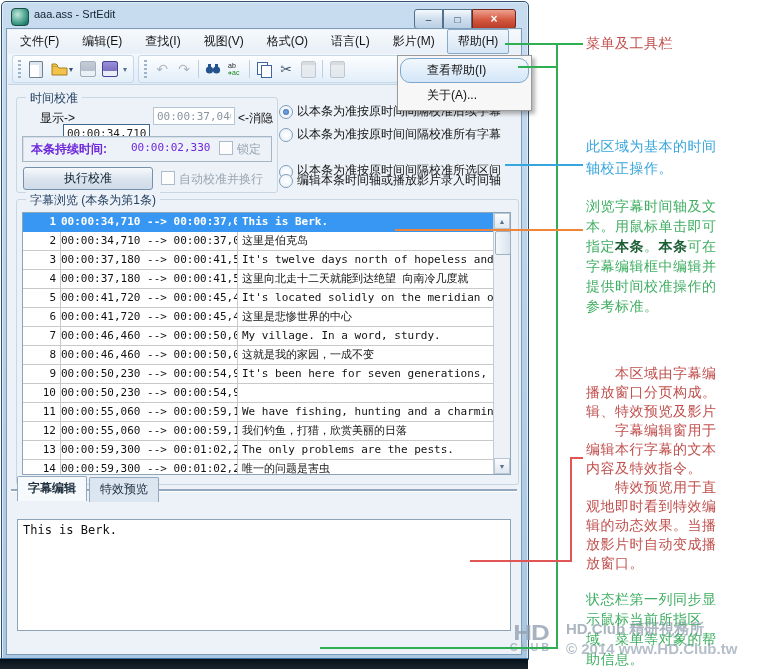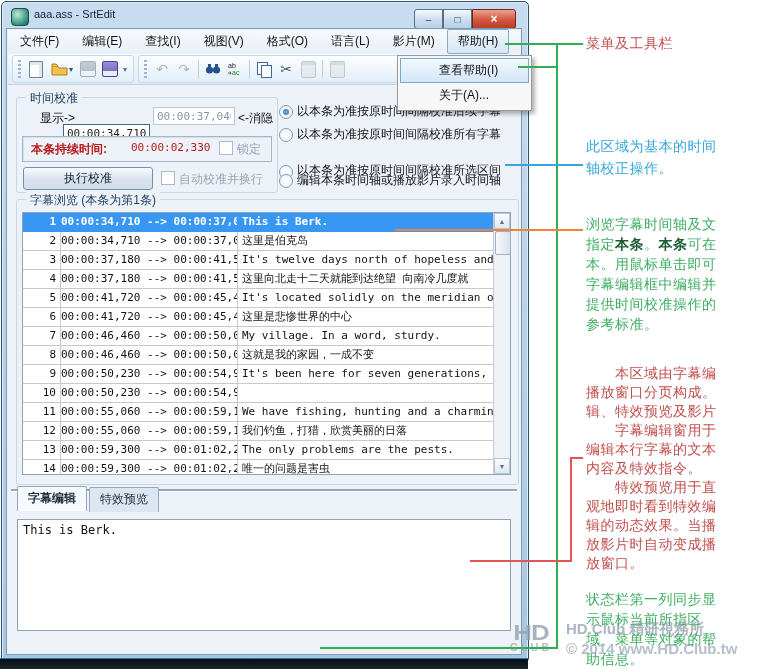--- a/index.html
+++ b/index.html
@@ -56,35 +56,35 @@
   .i-clip{width:13px;height:15px;background:#d8dde4;border:1px solid #7c8painted;border:1px solid #7c8a99;border-radius:2px;
           box-shadow:inset 0 3px 0 #aab6c2;}
   .i-copy{width:15px;height:15px;position:relative;}
   .i-copy::before,.i-copy::after{content:"";position:absolute;width:9px;height:11px;background:#fff;border:1px solid #3f659c;}
   .i-copy::before{left:0;top:0;}
   .i-copy::after{left:4px;top:3px;}
 
   
   .popup{position:absolute;left:397px;top:55px;width:129px;background:#f7f7f7;border:1px solid #9a9a9a;
          box-shadow:3px 3px 4px rgba(0,0,0,.3);z-index:40;padding:2px;}
-  .pitem{height:23px;line-height:23px;padding-left:38px;font-size:12px;color:#111;border:1px solid transparent;border-radius:0;}
+  .pitem{height:23px;line-height:23px;padding-left:26px;font-size:12px;color:#111;border:1px solid transparent;border-radius:10px;}
   .pitem.hl{background:linear-gradient(#f2f8fd,#d3e6f8);border-color:#7da7cc;}
 
   
   .group{position:absolute;border:1px solid #c7d6e2;border-radius:3px;}
   .group-label{position:absolute;top:-8px;left:9px;background:#edf2f8;padding:0 4px;font-size:12px;color:#1f3c5e;}
   .calib{left:9px;top:68px;width:260px;height:94px;}
   .lbl{position:absolute;font-size:12px;color:#141414;white-space:nowrap;}
   .tin{position:absolute;height:18px;font-family:"DejaVu Sans Mono",monospace;font-size:11px;
        background:#fff;padding:0 3px;box-sizing:border-box;}
   .tin.focus{border:1px solid #3f668c;color:#1a1a1a;margin-top:17px;}
   .tin.dim{border:1px solid #b6c5d4;color:#8b95a1;}
   .durpanel{position:absolute;left:5px;top:38px;width:248px;height:24px;border:1px solid #a6b6c4;
             background:#edf2f8;box-shadow:inset 1px 1px 0 #d6e0ea;}
-  .red{color:#b91c1c;}
+  .red{color:#6d28d9;}
   .btn{position:absolute;height:21px;border:1px solid #7590ab;border-radius:3px;font-size:12px;color:#10222f;
        background:linear-gradient(#f7fafc,#dce5ef 50%,#cfdbe8);display:flex;align-items:center;justify-content:center;}
   .cb{display:inline-block;width:12px;height:12px;background:#fdfdfd;border:1px solid #aebccA;border:1px solid #aebcca;
       vertical-align:-2px;margin-right:4px;}
   .dim-label{color:#9aa6b2;}
   .radios{position:absolute;left:272px;top:60px;width:246px;}
   .rrow{position:absolute;display:flex;align-items:center;white-space:nowrap;font-size:12px;color:#141414;}
   .radio{width:12px;height:12px;border:1px solid #7f9cb8;border-radius:50%;background:radial-gradient(#ffffff,#e9f0f7);
          margin-right:4px;position:relative;flex:none;}
   .radio.sel::after{content:"";position:absolute;left:3px;top:3px;width:6px;height:6px;border-radius:50%;
@@ -102,21 +102,21 @@
   .lrow.sel .c-num,.lrow.sel .c-time{border-right-color:#3797f2;}
   .vsb{position:absolute;right:0;top:0;width:17px;height:100%;background:#eef1f5;border-left:1px solid #c4cdd6;box-sizing:border-box;}
   .sbtn{position:absolute;left:0;width:16px;height:16px;display:flex;align-items:center;justify-content:center;
         font-size:7px;color:#5b7188;background:linear-gradient(#fbfcfe,#dfe7f0);border:1px solid #b9c6d4;box-sizing:border-box;}
   .sbtn.up{top:0;} .sbtn.down{bottom:0;}
   .sthumb{position:absolute;left:1px;top:18px;width:14px;height:22px;border:1px solid #9fb0c1;border-radius:2px;
           background:linear-gradient(90deg,#f4f8fb,#d9e3ee);}
 
   
   .splitter{position:absolute;left:4px;top:460px;width:506px;height:2px;background:#93a8bc;box-shadow:0 1px 0 #ffffff;}
-  .tabs{position:absolute;left:10px;top:458px;display:flex;font-size:12px;text-align:center;}
+  .tabs{position:absolute;left:10px;top:448px;display:flex;font-size:12px;text-align:center;}
   .tab{padding:3px 10px 2px;border:1px solid #93a8bc;border-bottom:none;background:#dce6f0;color:#20303f;
        margin-right:2px;border-radius:2px 2px 0 0;}
   .tab.active{background:#f6fafc;font-weight:bold;position:relative;top:-1px;padding-bottom:4px;}
   .editor{position:absolute;left:10px;top:490px;width:494px;height:112px;border:1px solid #8ca3b8;background:#fff;box-sizing:border-box;}
   .editor textarea{width:100%;height:100%;border:none;outline:none;resize:none;background:#fff;
                    font-family:"DejaVu Sans Mono",monospace;font-size:12px;color:#111;padding:3px 5px;box-sizing:border-box;}
 
   
   .statusbar{position:absolute;left:1px;right:1px;bottom:1px;height:23px;
              background:linear-gradient(#f5f9fc,#dfe9f3);border-top:1px solid #b9c9d8;
@@ -406,24 +406,24 @@
   <div class="ln" style="left:570px;top:457px;width:2px;height:105px;background:#e25555;"></div>
   <div class="ln" style="left:570px;top:457px;width:13px;height:2px;background:#e25555;"></div>
 
   <div class="ann ann-red" style="left:586px;top:33px;">菜单及工具栏</div>
 
   <div class="ann ann-blue" style="left:586px;top:135px;line-height:22px;">
     <div>此区域为基本的时间</div>
     <div>轴校正操作。</div>
   </div>
 
-  <div class="ann ann-green" style="left:586px;top:196px;margin-top:18px;">
+  <div class="ann ann-green" style="left:586px;top:196px;">
     <div>浏览字幕时间轴及文</div>
+    <div>本。用鼠标单击即可</div>
     <div><span>指定</span><span class="bold-term">本条</span><span>。</span><span class="bold-term">本条</span><span>可在</span></div>
-    <div>本。用鼠标单击即可</div>
     <div>字幕编辑框中编辑并</div>
     <div>提供时间校准操作的</div>
     <div>参考标准。</div>
   </div>
 
   <div class="ann ann-red" style="left:586px;top:364px;">
     <div class="ed-line">　　本区域由字幕编</div>
     <div class="ed-line">播放窗口分页构成。</div>
     <div class="ed-line">辑、特效预览及影片</div>
     <div class="ed-line">　　字幕编辑窗用于</div>

